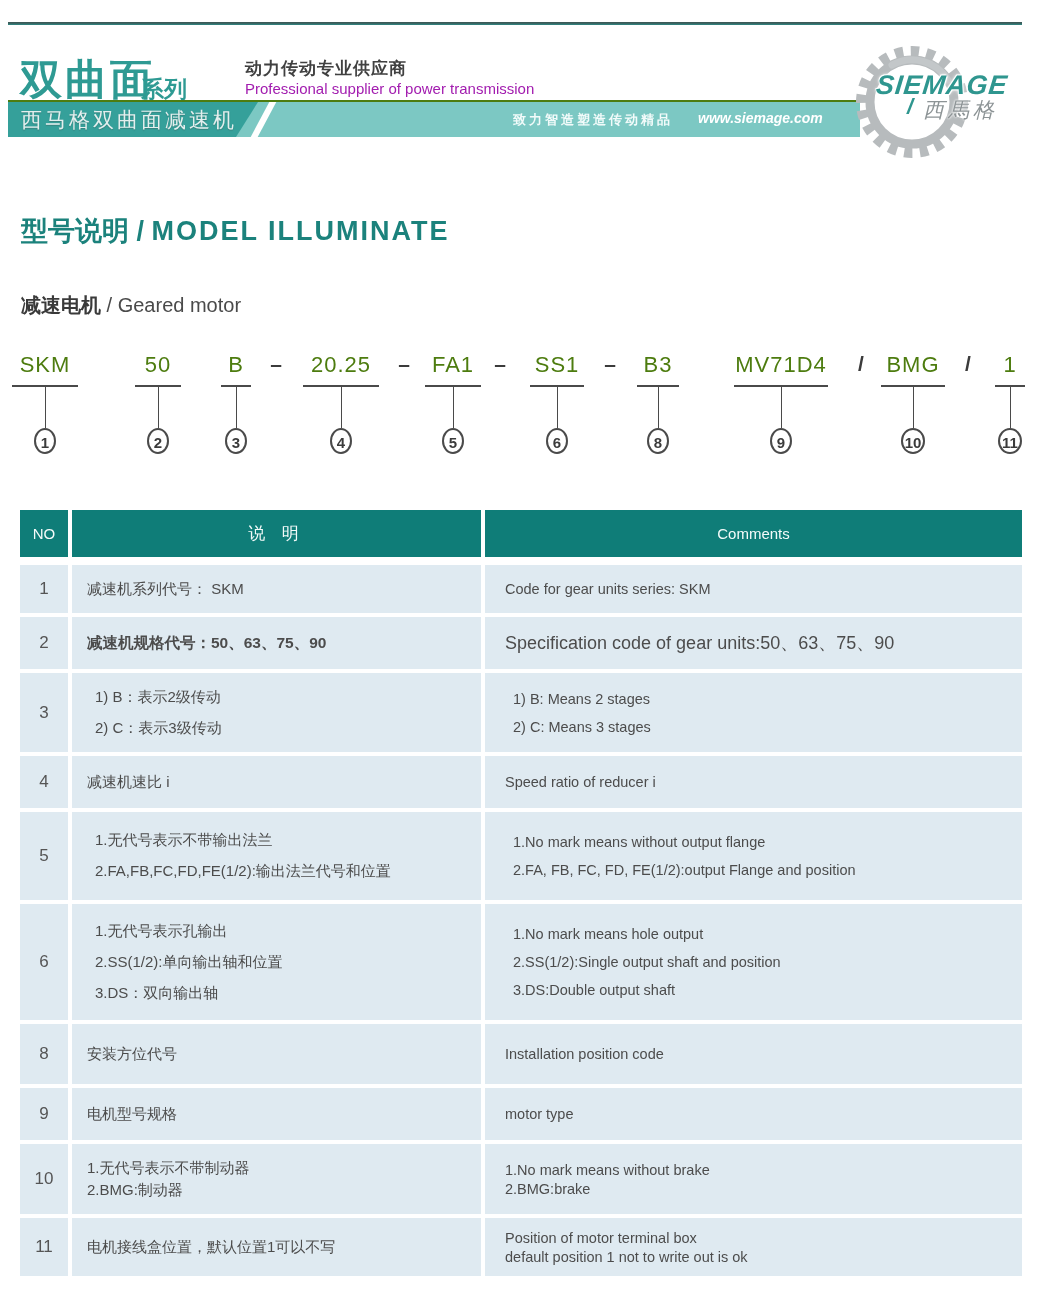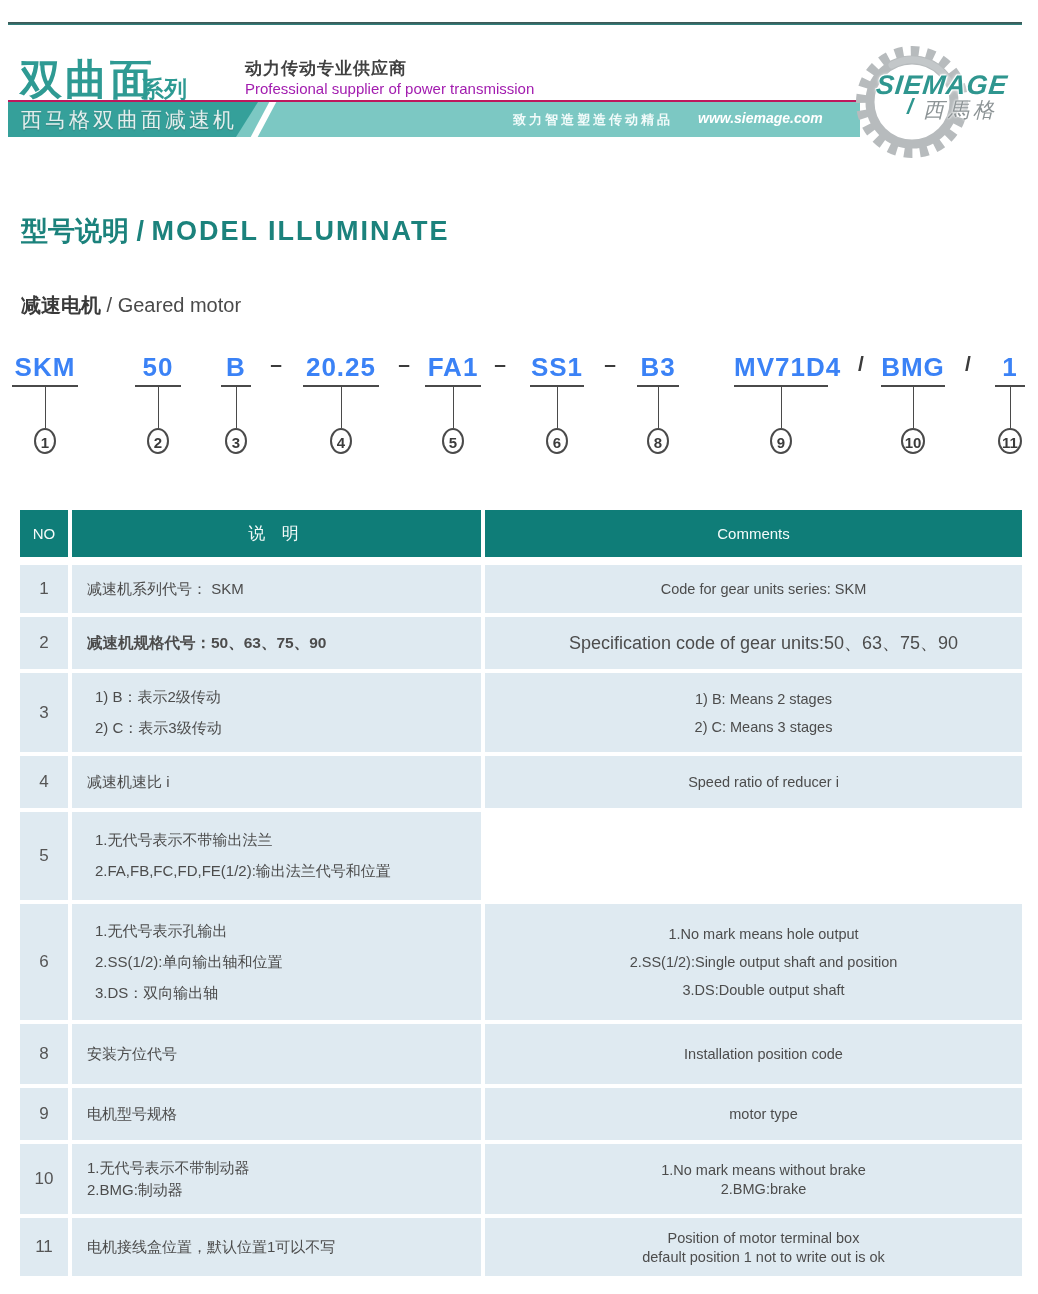--- a/index.html
+++ b/index.html
@@ -8,21 +8,21 @@
     font-family:"Liberation Sans","DejaVu Sans",sans-serif;color:#4a4a4a;
   }
   
   .top-rule{position:absolute;left:8px;top:22px;width:1014px;height:3px;
     background:linear-gradient(to bottom,#3c5a58 35%,#2e8c87 100%);}
   .series-cn{position:absolute;left:20px;top:52px;font-size:42px;font-weight:bold;color:#2e9a93;letter-spacing:3px;}
   .series-suffix{position:absolute;left:141px;top:74px;font-size:23px;font-weight:bold;color:#2e9a93;}
   .slogan-cn{position:absolute;left:245px;top:57px;font-size:17px;font-weight:bold;color:#404040;letter-spacing:1px;}
   .slogan-en{position:absolute;left:245px;top:80px;font-size:15px;color:#a21caf;}
   
-  .banner{position:absolute;left:8px;top:100px;width:852px;height:35px;background:#7cc8c3;border-top:2px solid #be185d;}
+  .banner{position:absolute;left:8px;top:100px;width:852px;height:35px;background:#7cc8c3;border-top:2px solid #4d7c0f;}
   .banner-left{position:absolute;left:0;top:0;height:100%;width:252px;background:#35a09a;
     clip-path:polygon(0 0,250px 0,228px 100%,0 100%);}
   .banner-left-label{position:absolute;left:13px;top:4px;font-family:"Liberation Serif","DejaVu Serif",serif;
     font-size:21px;color:#e3efee;letter-spacing:3px;text-shadow:0 1px 1px rgba(60,90,88,.45);}
   .banner-slash{position:absolute;left:252px;top:0;width:7px;height:100%;background:#ffffff;transform:skewX(-28deg);}
   .banner-slogan{position:absolute;left:505px;top:9px;font-size:13px;font-weight:bold;color:#f2fbfa;letter-spacing:3px;}
   .banner-url{position:absolute;left:690px;top:8px;font-size:14px;font-weight:bold;font-style:italic;color:#ffffff;}
   
   .logo{position:absolute;left:845px;top:38px;width:185px;height:120px;}
   .logo svg{position:absolute;left:0;top:0;}
@@ -33,33 +33,33 @@
     text-shadow:0 0 2px #fff,0 0 3px #fff;}
   .logo-swoosh{position:absolute;left:62px;top:56px;font-size:22px;font-weight:bold;font-style:italic;color:#2f968f;}
   
   .section-title{position:absolute;left:21px;top:213px;font-size:27px;font-weight:bold;color:#1b827c;}
   .section-title .en{letter-spacing:2px;}
   .subtitle{position:absolute;left:21px;top:292px;font-size:20px;color:#4a4a4a;}
   .subtitle .cn{font-weight:bold;color:#3a3a3a;}
   
   .diagram{position:absolute;left:0;top:352px;width:1038px;height:112px;}
   .tok{position:absolute;top:0;text-align:center;}
-  .tok-label{font-size:26px;font-weight:bold;color:#3b82f6;letter-spacing:1px;white-space:nowrap;height:30px;}
+  .tok-label{font-size:22px;font-weight:normal;color:#4d7c0f;letter-spacing:1px;white-space:nowrap;height:30px;}
   .tok-underline{height:0;border-top:2px solid #4a4a4a;margin-top:3px;}
   .tok-vline{width:0;height:41px;border-left:1.5px solid #4a4a4a;margin:0 auto;}
   .tok-circle{margin:0 auto;min-width:22px;height:26px;padding:0 2px;border:2px solid #4a4a4a;border-radius:50%;
     font-size:15px;font-weight:bold;color:#3b3b3b;line-height:26px;display:inline-block;box-sizing:border-box;}
   .sep{position:absolute;top:0;font-size:21px;font-weight:bold;color:#3b3b3b;transform:translateX(-50%);}
   
   .spec-table{position:absolute;left:20px;top:510px;width:1002px;}
   .t-head{display:flex;column-gap:4px;height:47px;margin-bottom:8px;}
   .t-head .cell{background:#0f7d78;color:#f4fbfa;display:flex;align-items:center;justify-content:center;}
   .c-no{width:48px;flex:none;}
   .c-desc{width:409px;flex:none;}
-  .c-com{flex:1;align-items:center;}
+  .c-com{flex:1;}
   .th-no{font-size:15px;}
   .th-desc{font-size:17px;letter-spacing:6px;}
   .th-com{font-size:15px;}
   .t-row{display:flex;column-gap:4px;margin-bottom:4px;}
   .t-row .cell{background:#dfeaf1;display:flex;flex-direction:column;justify-content:center;box-sizing:border-box;}
   .t-row .c-no{align-items:center;font-size:17px;color:#555;}
   .t-row .c-desc{padding-left:15px;font-size:15px;color:#4c4c4c;}
   .t-row .c-com{padding-left:20px;font-size:14.5px;color:#4c4c4c;}
   .t-row.spread .line{margin:6px 8px;}
   .t-row.tight .line{margin:1.5px 0;}
@@ -217,20 +217,24 @@
           <div class="cell c-com">
             <div class="line">Speed ratio of reducer i</div>
           </div>
         </div>
         <div class="t-row spread" style="min-height: 88px;">
           <div class="cell c-no">5</div>
           <div class="cell c-desc">
             <div class="line">1.无代号表示不带输出法兰</div>
             <div class="line">2.FA,FB,FC,FD,FE(1/2):输出法兰代号和位置</div>
           </div>
+          <div class="cell c-com">
+            <div class="line">1.No mark means without output flange</div>
+            <div class="line">2.FA, FB, FC, FD, FE(1/2):output Flange and position</div>
+          </div>
         </div>
         <div class="t-row spread" style="min-height: 116px;">
           <div class="cell c-no">6</div>
           <div class="cell c-desc">
             <div class="line">1.无代号表示孔输出</div>
             <div class="line">2.SS(1/2):单向输出轴和位置</div>
             <div class="line">3.DS：双向输出轴</div>
           </div>
           <div class="cell c-com">
             <div class="line">1.No mark means hole output</div>

